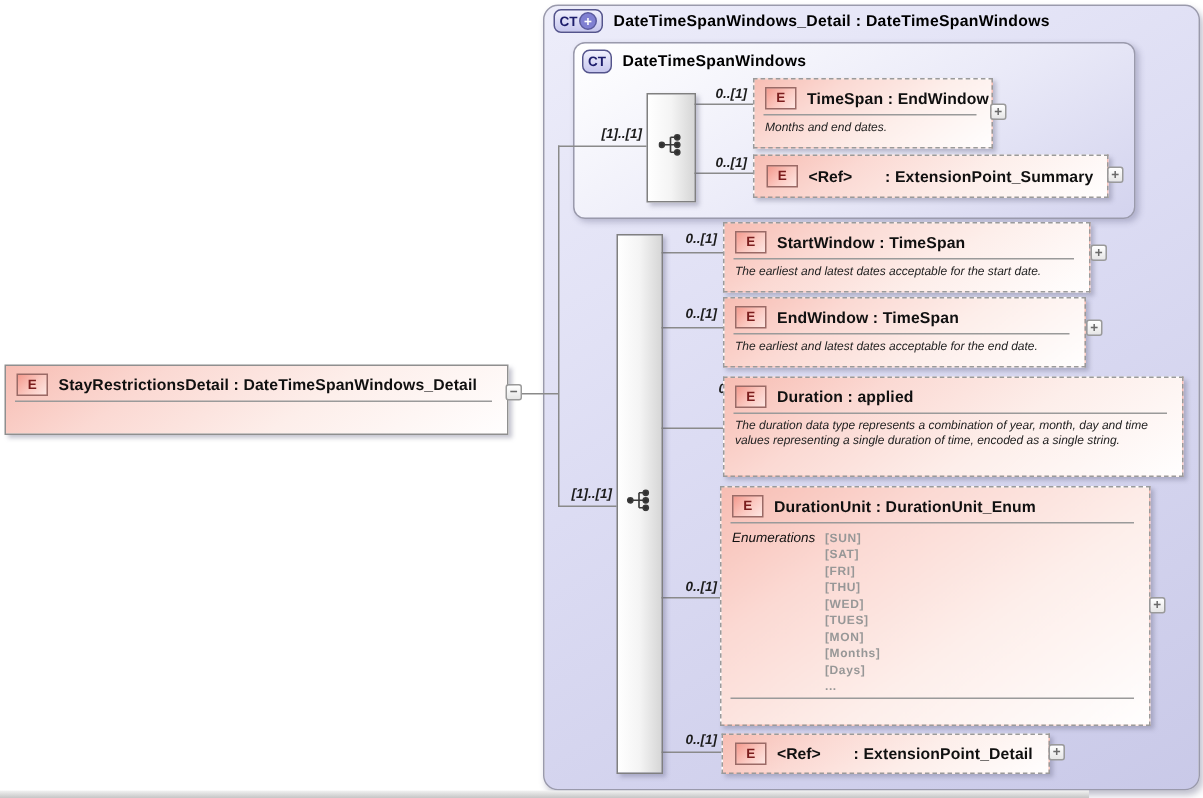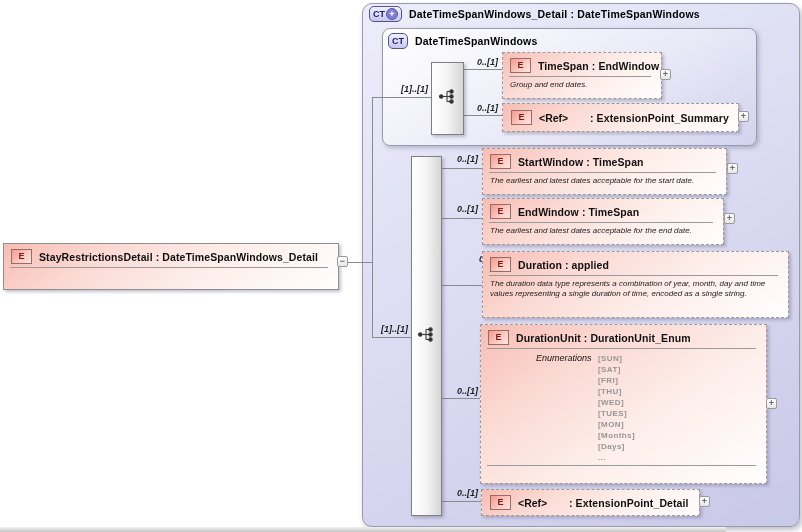--- a/index.html
+++ b/index.html
@@ -42,21 +42,21 @@
   .refrow{padding:0 8px;height:100%;box-sizing:border-box;}
   .eicon{flex:0 0 auto;width:19px;height:13px;border:1px solid #9a6a66;
          background:linear-gradient(135deg,#f49a8e 0%,#fbc9c1 55%,#fde6e2 100%);
          color:#7a1d1d;font-weight:700;font-size:9px;line-height:13px;text-align:center;}
   .etitle{font-weight:700;font-size:10.5px;color:#101010;white-space:nowrap;letter-spacing:.1px;}
   .refname{font-weight:700;font-size:10.5px;color:#101010;white-space:nowrap;width:44px;}
   .esep{border-top:1px solid #9a9a9a;margin:0 10px 0 6px;height:0;}
   .edesc{font-style:italic;font-size:8px;color:#222222;line-height:10px;padding:3px 10px 3px 7px;}
 
   
-  .facets{display:flex;padding:4px 8px 2px 7px;margin-left:48px;}
+  .facets{display:flex;padding:4px 8px 2px 7px;}
   .facet-label{flex:0 0 62px;font-style:italic;font-size:9px;color:#111111;}
   .facet-values{font-weight:700;font-size:8px;line-height:11px;color:#979797;
                 white-space:pre-line;letter-spacing:.4px;}
 
   
   .subrow{display:flex;padding:3px 8px 0 7px;}
   .sub-label{flex:0 0 86px;font-style:italic;font-size:9px;color:#111111;}
   .sub-value{font-weight:700;font-size:8px;color:#151515;letter-spacing:.2px;padding-top:1px;}
 
   
@@ -158,21 +158,21 @@
     <div class="esep"></div>
   </div>
   <div class="plusbox" style="left:337px;top:256px;">−</div>
 
   <div class="ebox" style="left:502px;top:52px;width:158px;height:45px;">
     <div class="erow">
       <span class="eicon">E</span>
       <span class="etitle">TimeSpan : EndWindow</span>
     </div>
     <div class="esep"></div>
-    <div class="edesc">Group and end dates.</div>
+    <div class="edesc">Months and end dates.</div>
   </div>
   <div class="plusbox" style="left:660px;top:69px;">+</div>
 
   <div class="ebox" style="left:502px;top:103px;width:235px;height:27px;">
     <div class="erow refrow">
       <span class="eicon">E</span>
       <span class="refname">&lt;Ref&gt;</span>
       <span class="etitle">: ExtensionPoint_Summary</span>
     </div>
   </div>

